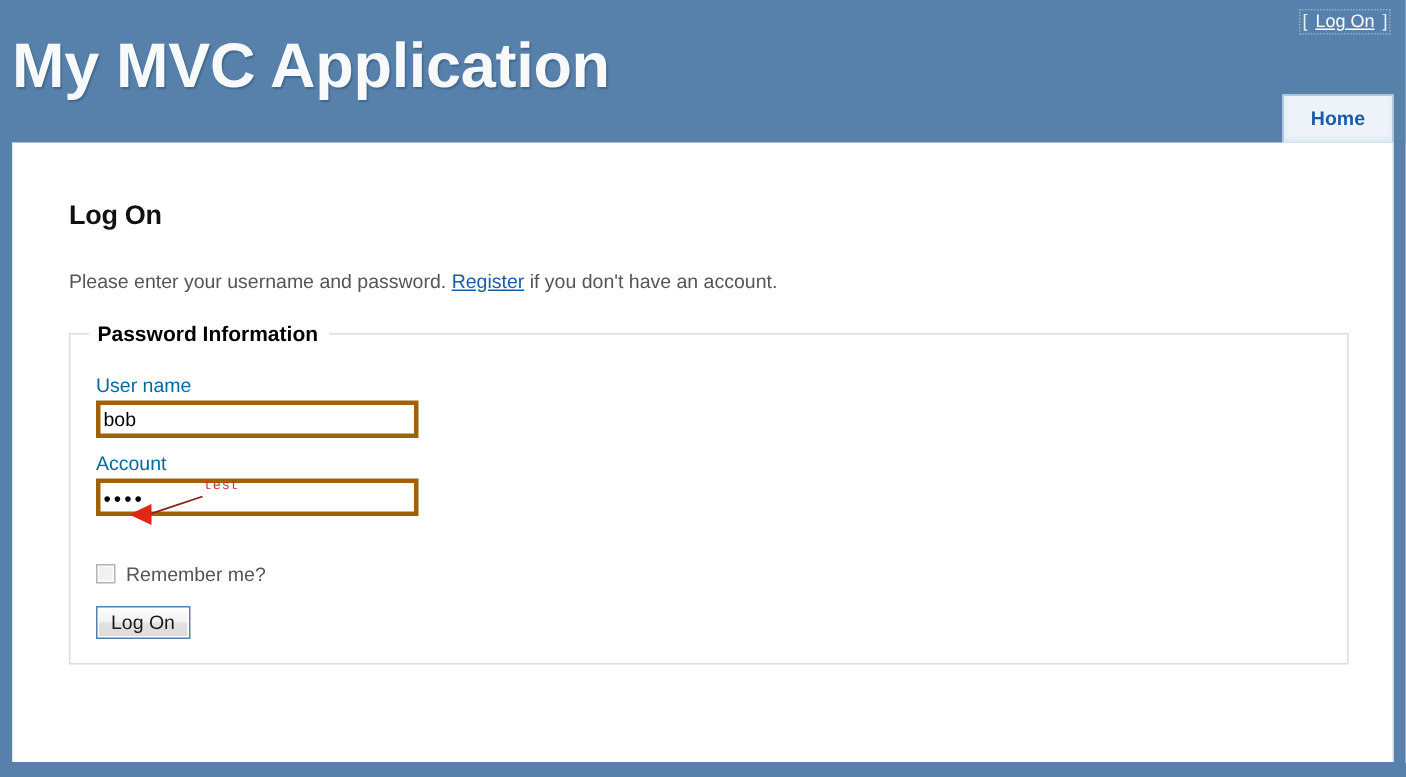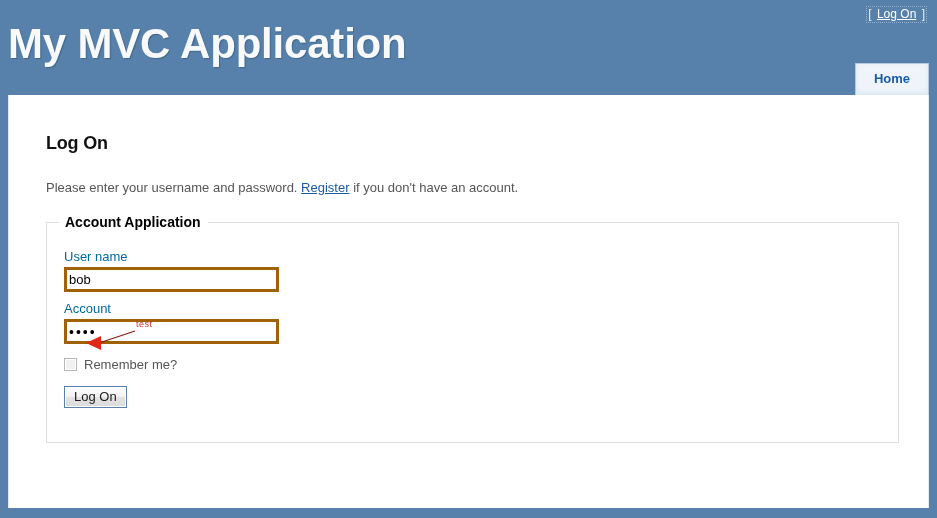--- a/index.html
+++ b/index.html
@@ -169,21 +169,21 @@
     color: #000000;
     background: #ffffff;
     outline: none;
   }
   .pw-input {
     letter-spacing: 2px;
     font-size: 14px;
   }
 
   .checkbox-row {
-    margin: 13px 0 0 17px;
+    margin: 31px 0 0 17px;
     display: flex;
     align-items: center;
     gap: 7px;
   }
   .checkbox-row input[type=checkbox] {
     width: 13px;
     height: 13px;
     margin: 0;
     -webkit-appearance: none;
     appearance: none;
@@ -217,21 +217,21 @@
     left: 0;
     top: 0;
     width: 937px;
     height: 518px;
     pointer-events: none;
   }
   #annotation-text {
     position: absolute;
     left: 136px;
     top: 319px;
-    font-family: Liberation Sans, sans-serif;
+    font-family: Liberation Mono, monospace;
     font-size: 9px;
     color: #c0392b;
     letter-spacing: 0.5px;
   }
 </style>
 </head>
 <body>
 
 <div id="page">
 
@@ -254,21 +254,21 @@
   <div id="main">
     <div id="content">
 
       <h2 id="page-title">Log On</h2>
 
       <p id="intro">
         <span>Please enter your username and password. </span><a id="register-link">Register</a><span> if you don't have an account.</span>
       </p>
 
       <fieldset id="account-info">
-        <legend>Account Application</legend>
+        <legend>Password Information</legend>
 
         <label class="field-label">User name</label>
         <input class="text-input" type="text" value="bob" style="">
 
         <label class="field-label">Account</label>
         <input class="text-input pw-input" type="text" value="••••" style="">
 
         <div class="checkbox-row">
           <input type="checkbox" style="">
           <label>Remember me?</label>

